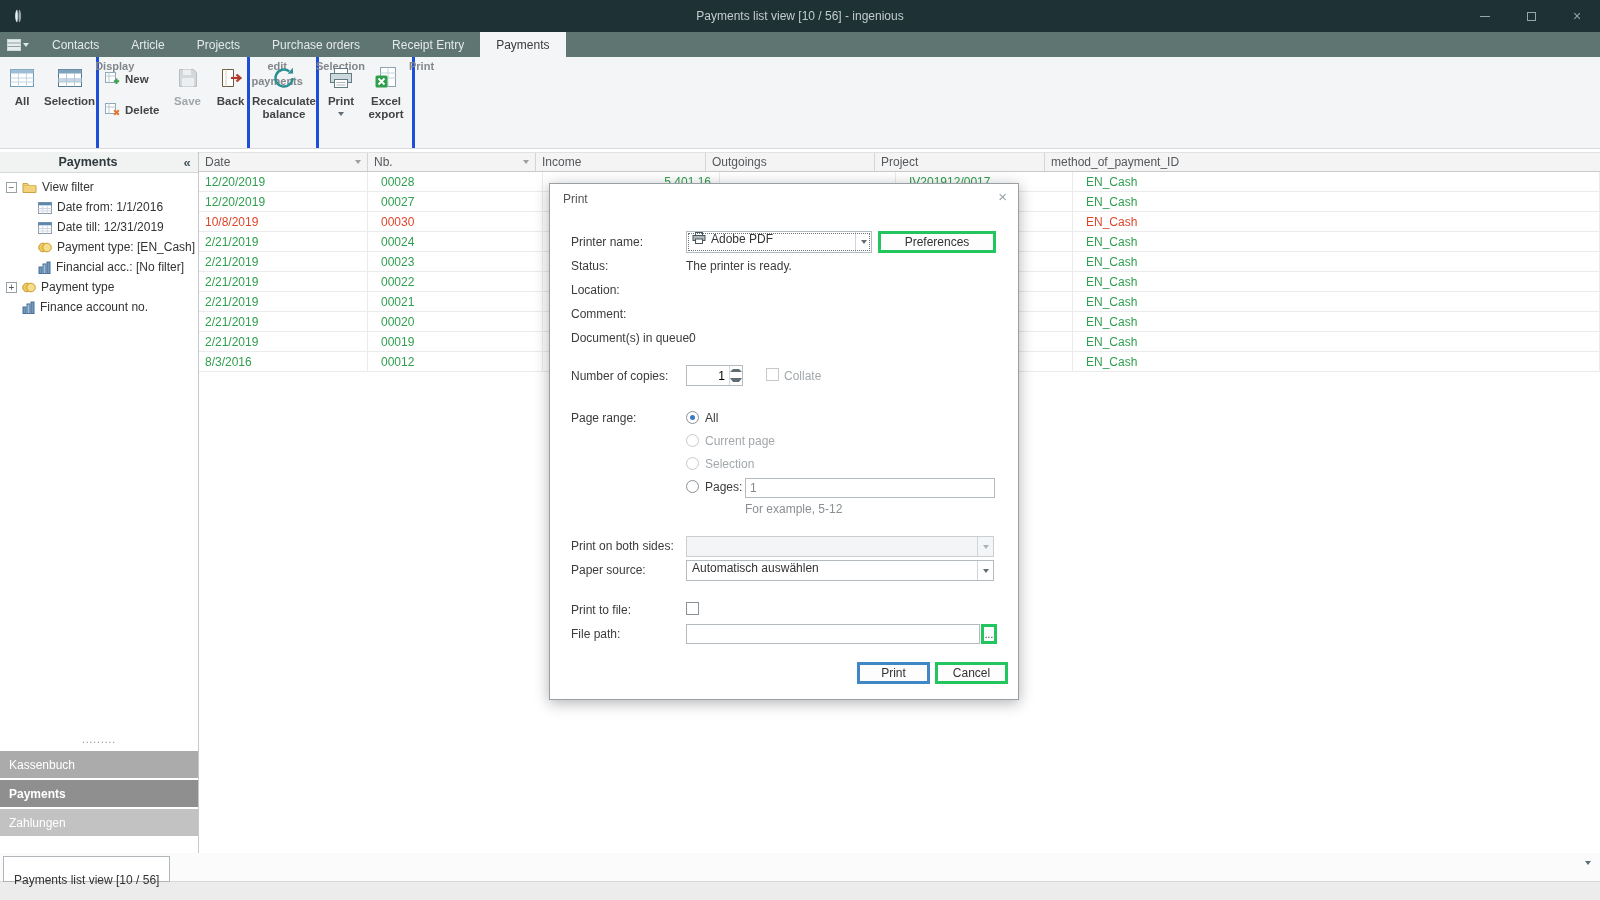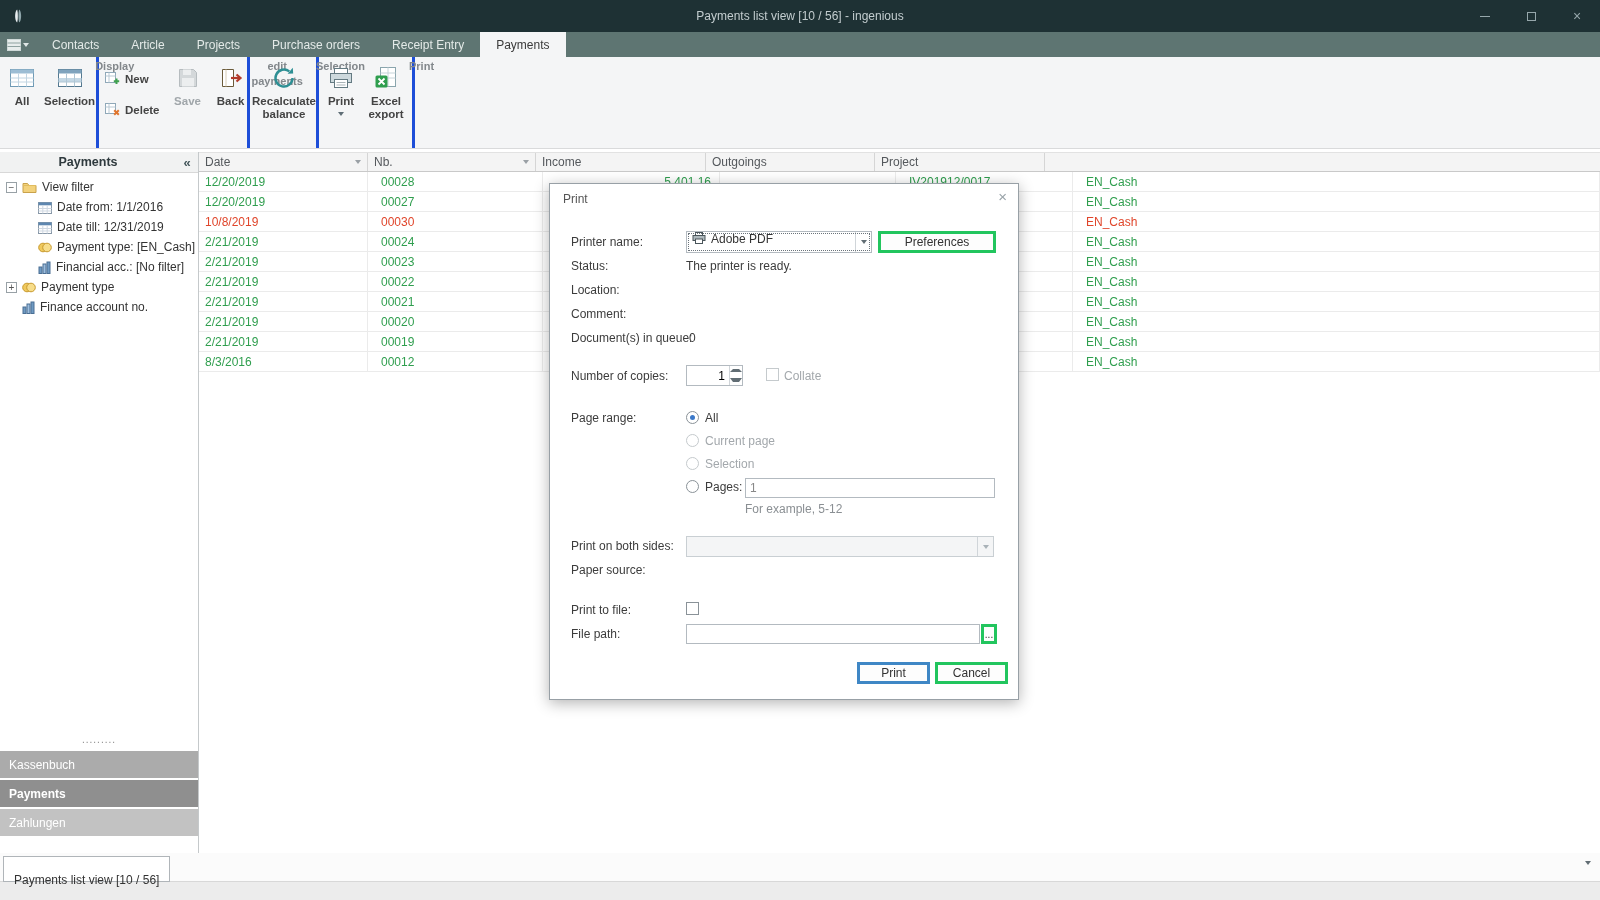--- a/index.html
+++ b/index.html
@@ -393,20 +393,23 @@
           </span>
         <span class="hcell c2">
             <span class="htext">Income</span>
           </span>
         <span class="hcell c3">
             <span class="htext">Outgoings</span>
           </span>
         <span class="hcell c4">
             <span class="htext">Project</span>
           </span>
+        <span class="hcell c5">
+            <span class="htext">method_of_payment_ID</span>
+          </span>
       </div>
       <div class="grid-rows">
         <div class="grid-row green">
           <span class="cell c0">12/20/2019</span>
           <span class="cell c1">00028</span>
           <span class="cell c2 num">5,401.16</span>
           <span class="cell c3 num"></span>
           <span class="cell c4">IV201912/0017</span>
           <span class="cell c5">EN_Cash</span>
         </div>
@@ -552,20 +555,28 @@
 
     <span class="d-label" style="top:355px">Print on both sides:</span>
     <div class="combo disabled slim" style="left:136px;top:352px;width:308px">
       <span class="c-text"></span>
       <span class="c-arrow">
           <span class="tri-down"></span>
         </span>
     </div>
 
     <span class="d-label" style="top:379px">Paper source:</span>
+    <div class="combo slim" style="left:136px;top:376px;width:308px">
+      <span class="c-text">
+          <span>Automatisch auswählen</span>
+        </span>
+      <span class="c-arrow">
+          <span class="tri-down"></span>
+        </span>
+    </div>
 
     <span class="d-label" style="top:419px">Print to file:</span>
     <span class="checkbox" style="left:136px;top:418px"></span>
 
     <span class="d-label" style="top:443px">File path:</span>
     <input class="d-input" style="left: 136px; top: 440px; width: 294px;">
     <button class="d-btn" style="left:431px;top:440px;width:16px;height:20px;padding:0;font-size:10px">...</button>
 
     <button class="d-btn default" style="left:307px;top:478px;width:73px">Print</button>
     <button class="d-btn" style="left:385px;top:478px;width:73px">Cancel</button>

